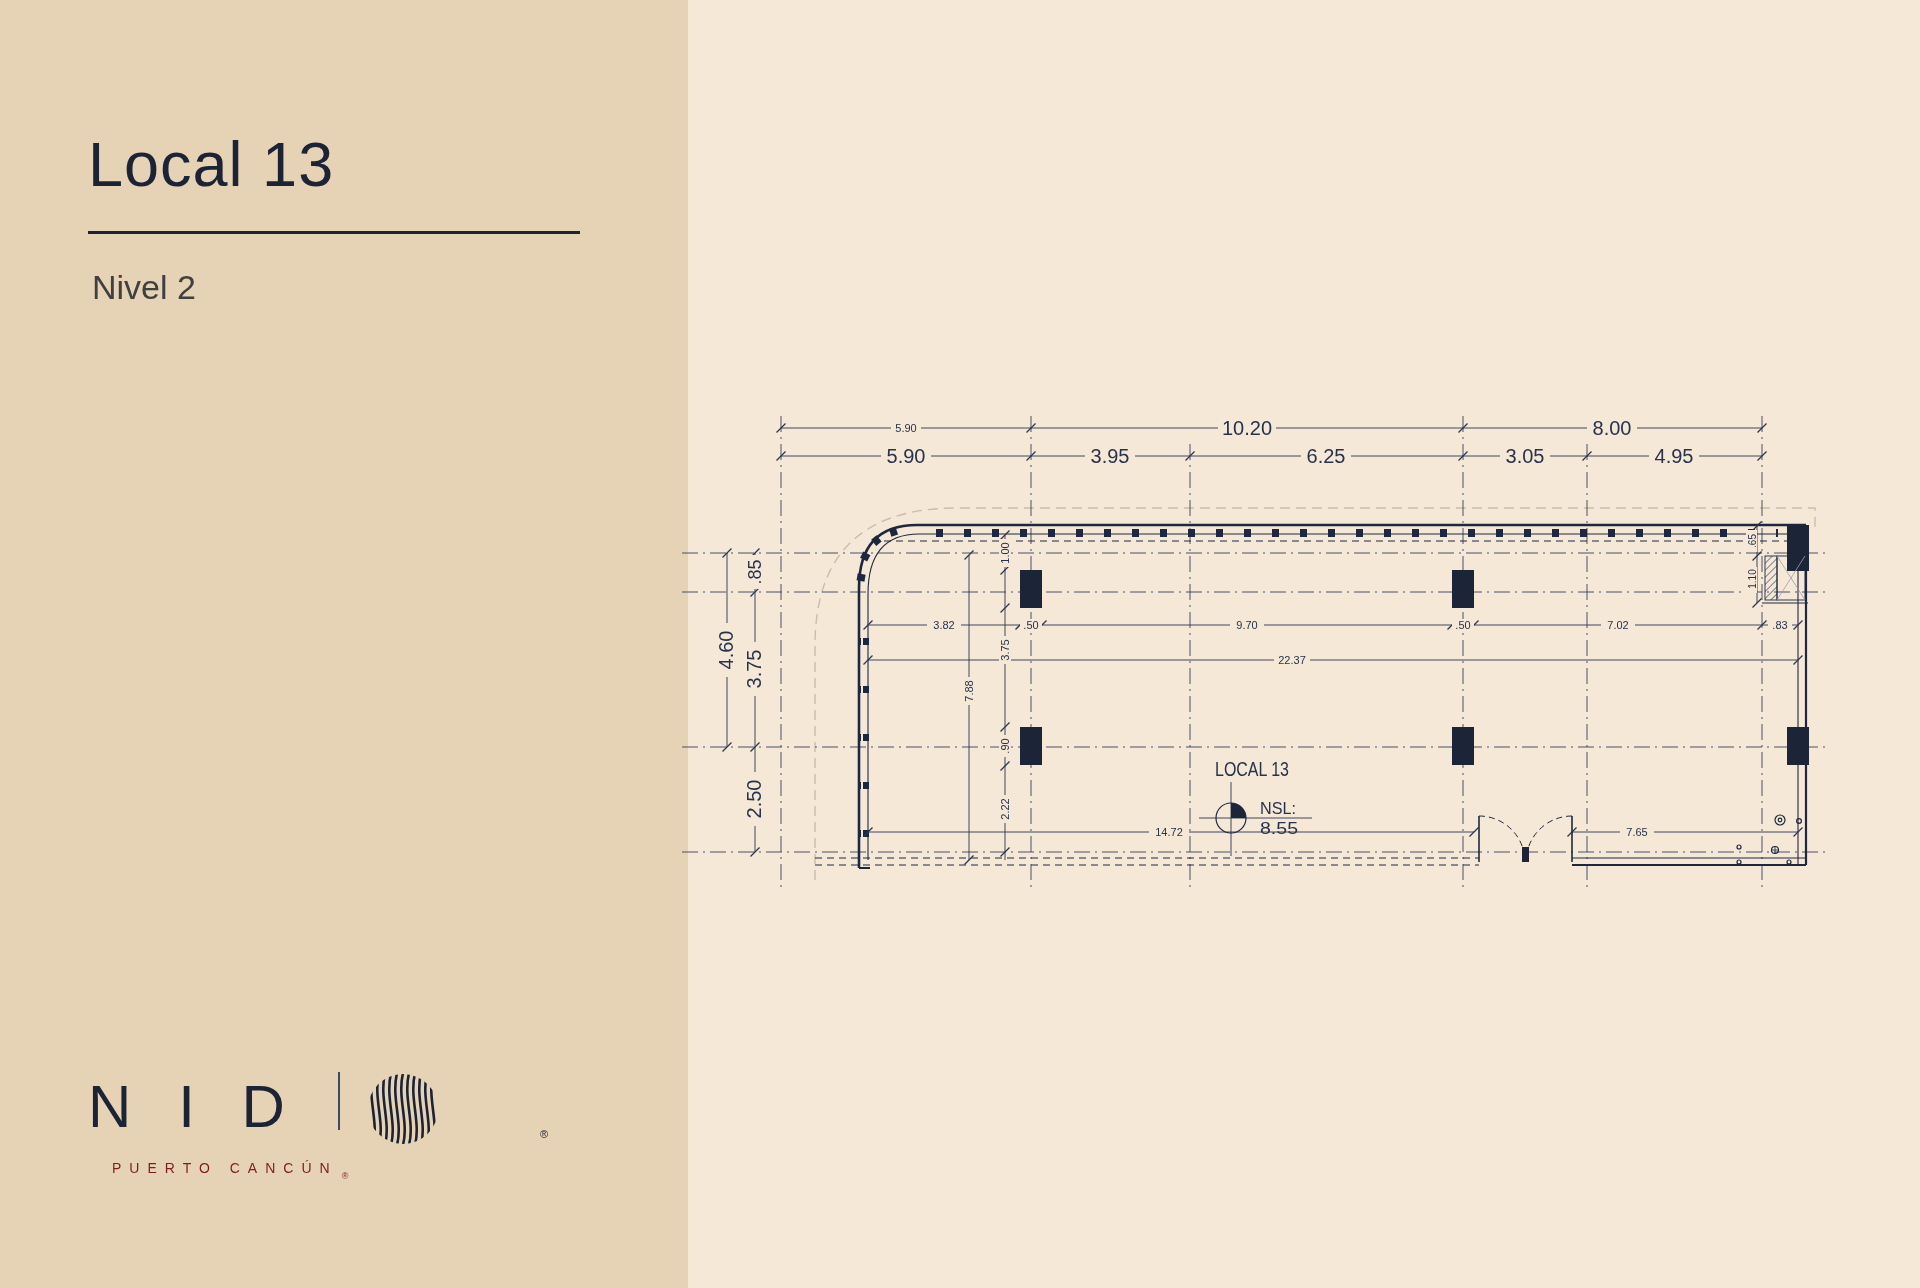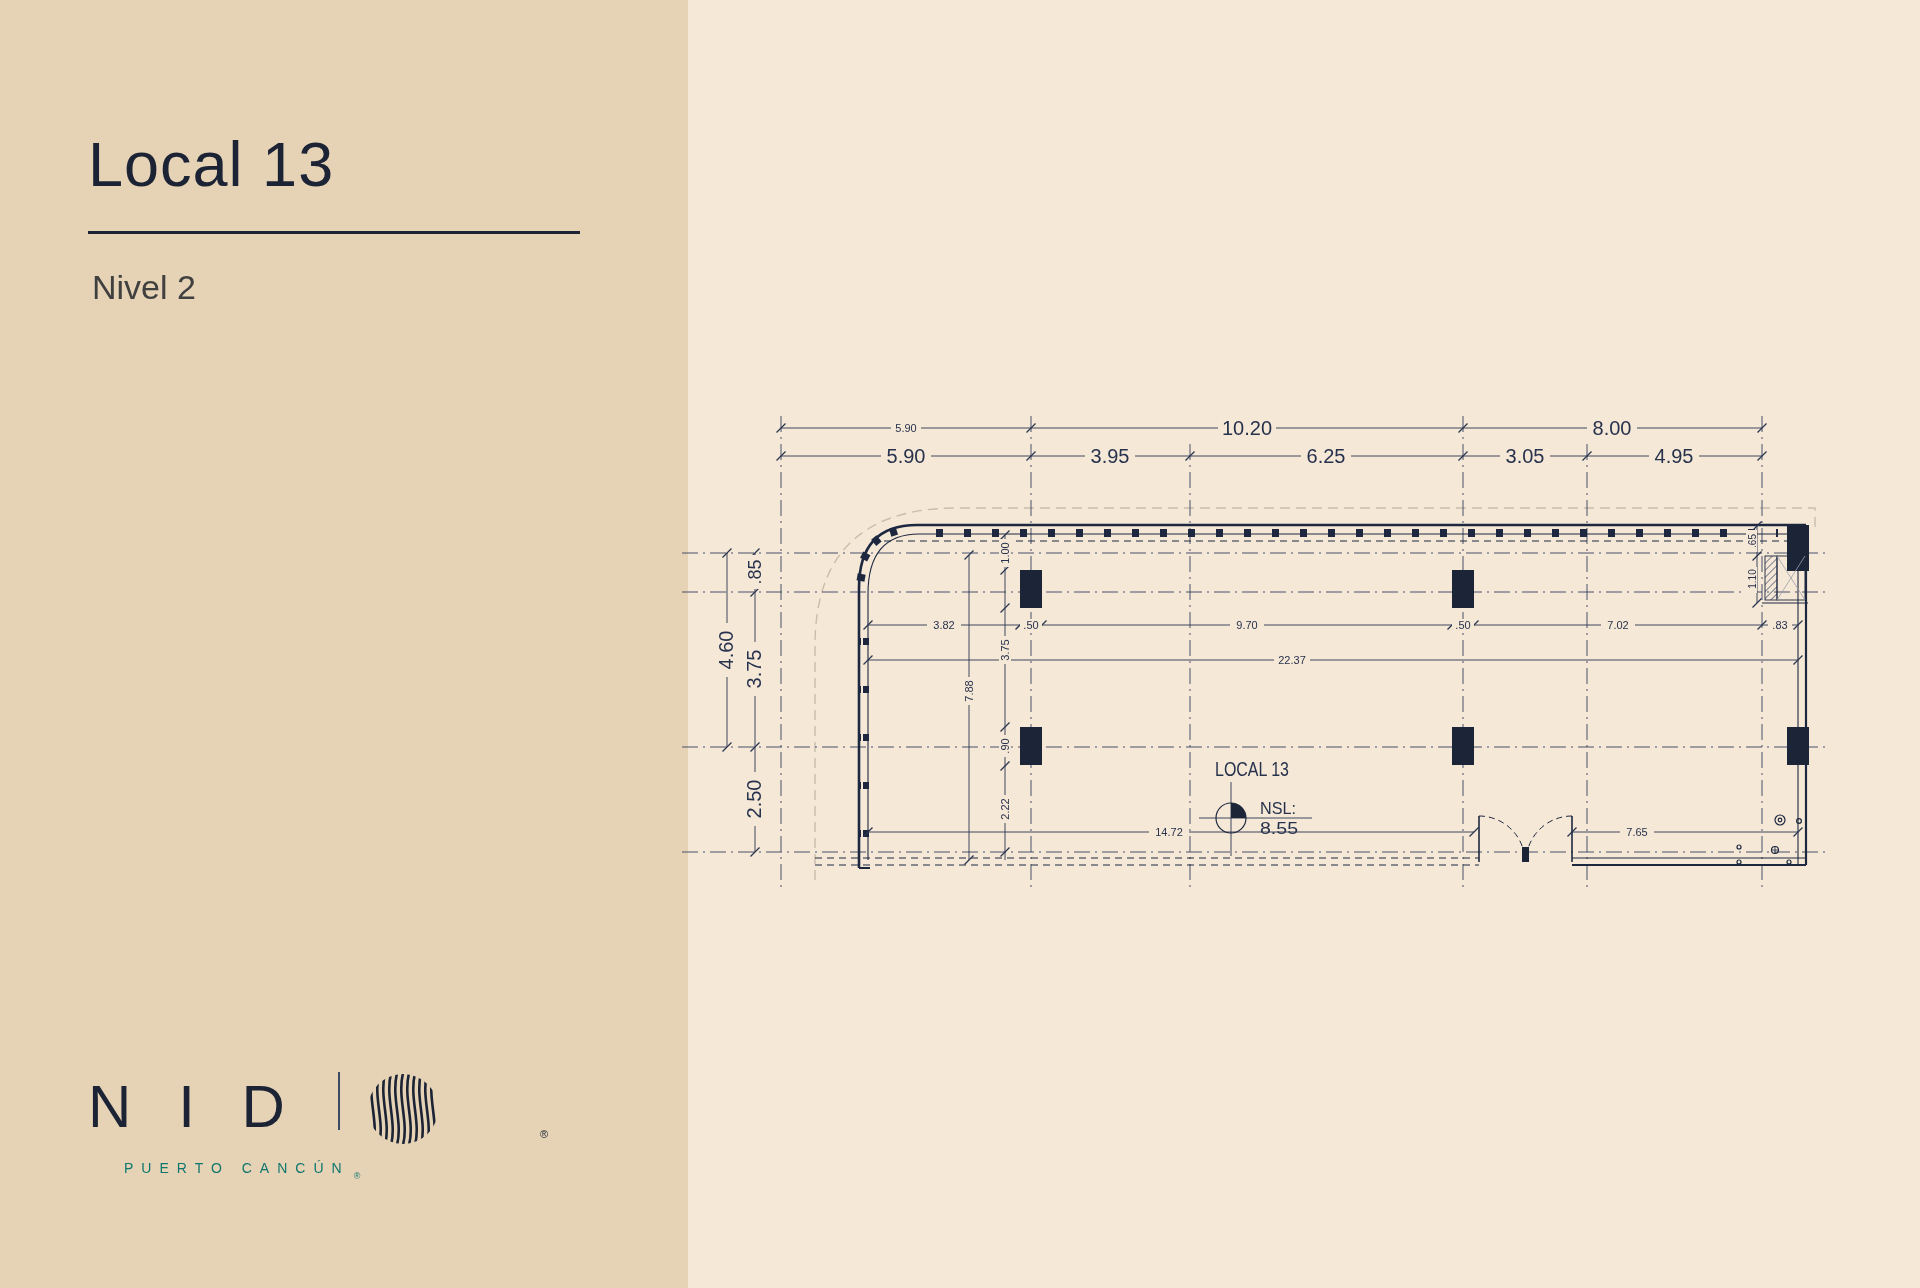--- a/index.html
+++ b/index.html
@@ -11,21 +11,21 @@
   .level{position:absolute;left:92px;top:268px;font-size:34px;color:#404040;}
   .area{position:absolute;left:92px;top:330px;font-size:34px;color:#1b2334;}
   .area sup{font-size:20px;}
   .area .lbl{margin-right:10px;}
   .logo{position:absolute;left:88px;top:1072px;color:#1b2334;}
   .logo-row{display:flex;}
   .logo-letters{font-size:60px;letter-spacing:0.78em;color:#1b2334;}
   .logo-bar{width:2px;height:58px;background:#3d4a63;margin-left:6px;margin-right:26px;}
   .logo-icon{position:relative;width:74px;height:74px;}
   .logo-reg-top{position:absolute;left:452px;top:56px;font-size:11px;}
-  .logo-sub{margin-top:14px;margin-left:36px;font-size:14px;letter-spacing:8px;color:#0f766e;white-space:nowrap;}
+  .logo-sub{margin-top:14px;margin-left:24px;font-size:14px;letter-spacing:8px;color:#7f1d1d;white-space:nowrap;}
   .logo-sub .reg{font-size:9px;letter-spacing:0;vertical-align:-6px;margin-left:4px;}
   .plan-wrap{position:absolute;left:572px;top:398px;width:1320px;height:520px;}
   svg text{font-family:"Liberation Sans",sans-serif;}
 </style>
 </head>
 <body>
 
 <div class="stage">
 
   <div class="left-panel">

